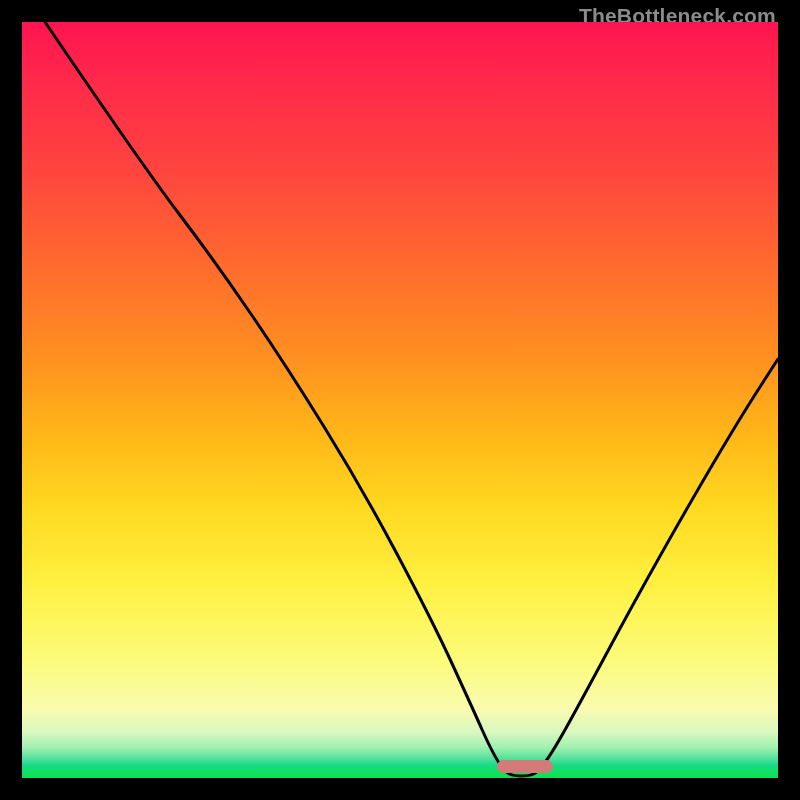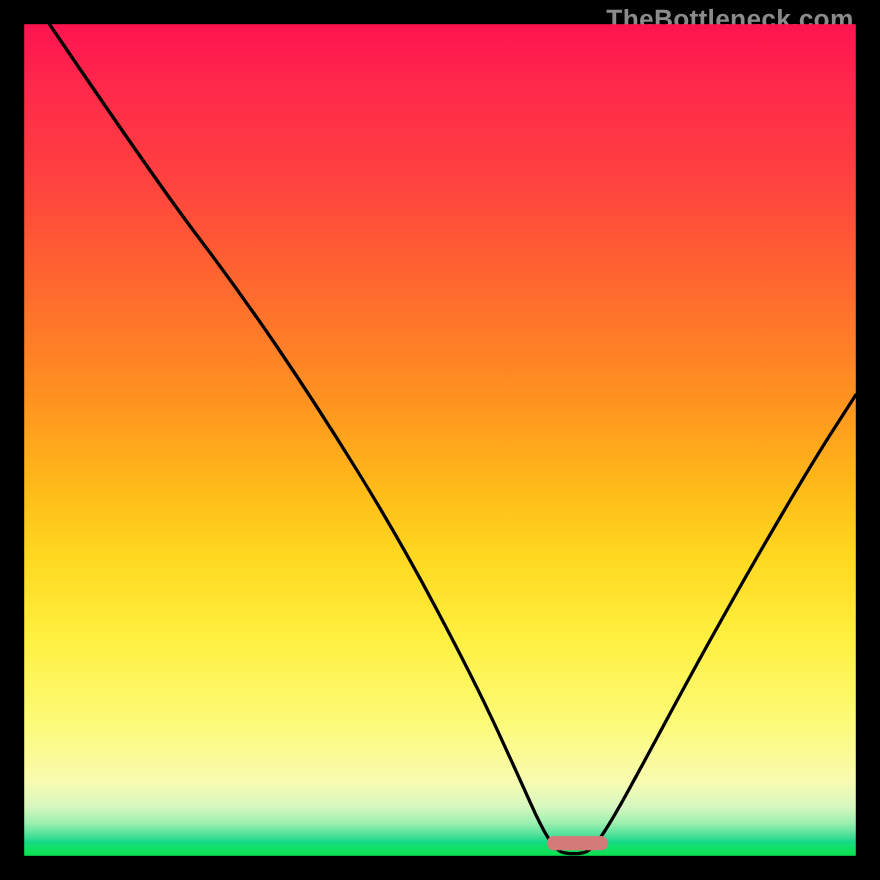--- a/index.html
+++ b/index.html
@@ -63,21 +63,21 @@
     height: 13px;
     border-radius: 8px;
     background: #d47b7a;
   }
   .watermark {
     position: absolute;
     top: 4px;
     right: 24px;
     color: #8b8b8b;
     font-weight: 600;
-    font-size: 24px;
+    font-size: 21px;
     letter-spacing: 0.2px;
   }
 </style>
 </head>
 <body>
 
 <div class="chart-wrap">
   <div class="watermark">TheBottleneck.com</div>
 
   <div class="plot-area">

